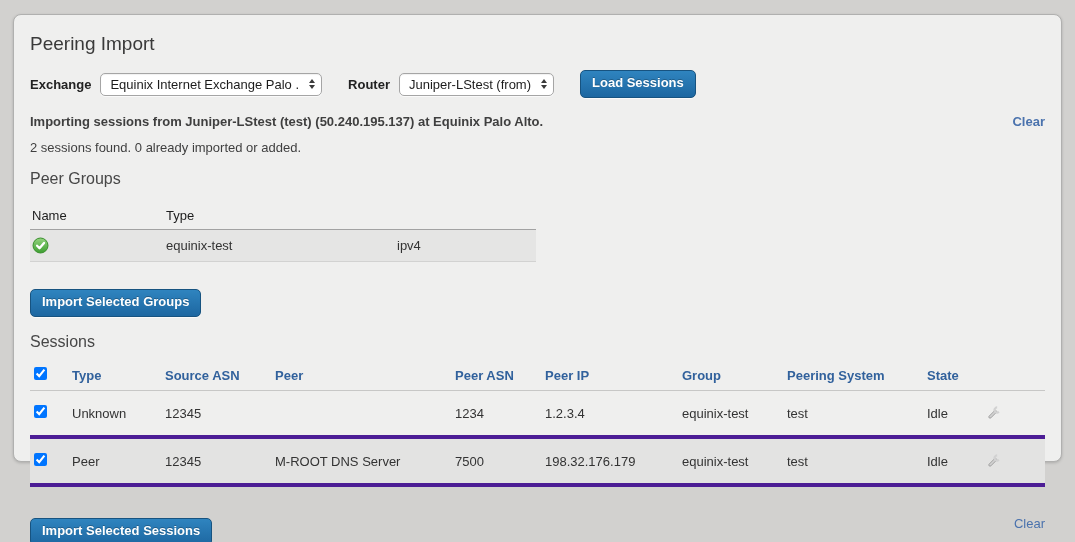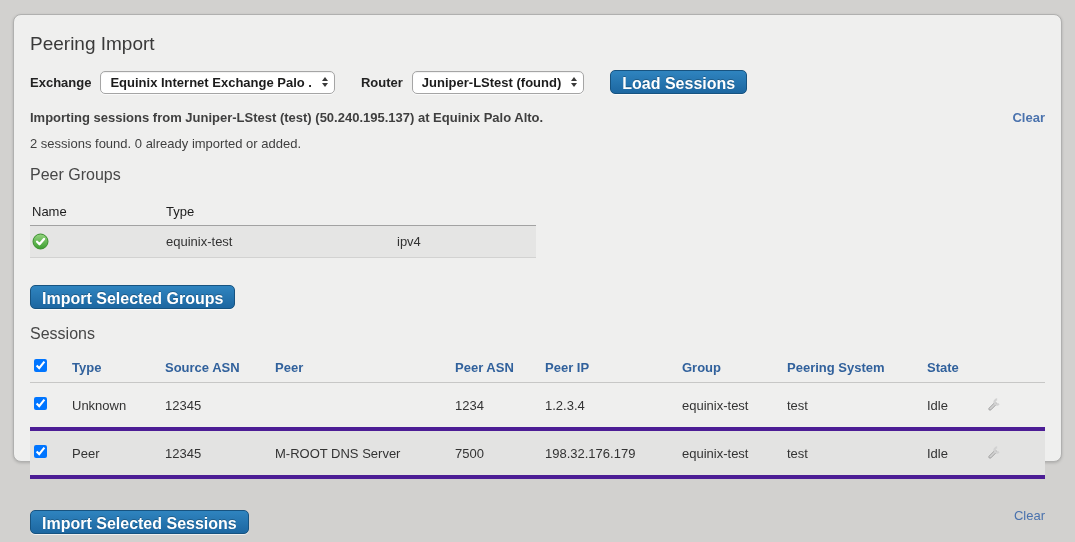--- a/index.html
+++ b/index.html
@@ -21,32 +21,32 @@
 
   
   .form-row { display:flex; align-items:center; margin:0 0 16px 0; }
   .field-label { font-size:13px; font-weight:bold; color:#222; margin-right:9px; }
   .fake-select {
     display:inline-flex; align-items:center; height:23px;
     background:#fff; border:1px solid #a5a5a5; border-radius:5px;
     padding:0 6px 0 9px; font-size:13px; color:#1c1c1c; cursor:default;
     box-shadow:inset 0 1px 1px rgba(0,0,0,0.06), 0 1px 0 rgba(255,255,255,0.7);
   }
-  .fake-select .sel-text { white-space:nowrap;font-weight:bold; }
+  .fake-select .sel-text { white-space:nowrap; }
   .spinner { display:flex; flex-direction:column; align-items:center; margin-left:10px; }
   .spinner i {
     display:block; width:0; height:0; border-left:3.5px solid transparent; border-right:3.5px solid transparent;
   }
   .spinner .up   { border-bottom:4.5px solid #3a3a3a; margin-bottom:2px; }
   .spinner .down { border-top:4.5px solid #3a3a3a; } .gap-lg { width:26px; }
 
   .btn {
     display:inline-block; background:linear-gradient(#2f84bf,#1d67a1);
     border:1px solid #175380; border-radius:5px; color:#fff;
-    font-size:16px; font-weight:bold; padding:4px 11px 0 11px; cursor:pointer;
+    font-size:13px; font-weight:bold; padding:4px 11px 7px 11px; cursor:pointer;
     box-shadow:0 1px 0 rgba(255,255,255,0.65);
     text-shadow:0 -1px 0 rgba(0,0,0,0.25);
   }
 
   .status-row { display:flex; justify-content:space-between; align-items:flex-start; margin-bottom:11px;font-weight:bold; }
   .status-text { font-size:13px; color:#3f3f3f; }
   .clear-link { font-size:13px; color:#4a72ad; text-decoration:none; cursor:pointer; }
   .found-text { font-size:13px; color:#3f3f3f; margin-bottom:15px; }
 
   .section-title { font-size:16px; font-weight:normal; color:#474747; margin:0 0 17px 0; }
@@ -109,21 +109,21 @@
       <div class="fake-select">
         <span class="sel-text">Equinix Internet Exchange Palo .</span>
         <span class="spinner">
             <i class="up"></i>
             <i class="down"></i>
           </span>
       </div>
       <span class="gap-lg"></span>
       <span class="field-label">Router</span>
       <div class="fake-select">
-        <span class="sel-text">Juniper-LStest (found)</span>
+        <span class="sel-text">Juniper-LStest (from)</span>
         <span class="spinner">
             <i class="up"></i>
             <i class="down"></i>
           </span>
       </div>
       <span class="gap-lg"></span>
       <button class="btn">Load Sessions</button>
     </div>
 
     <div class="status-row">

